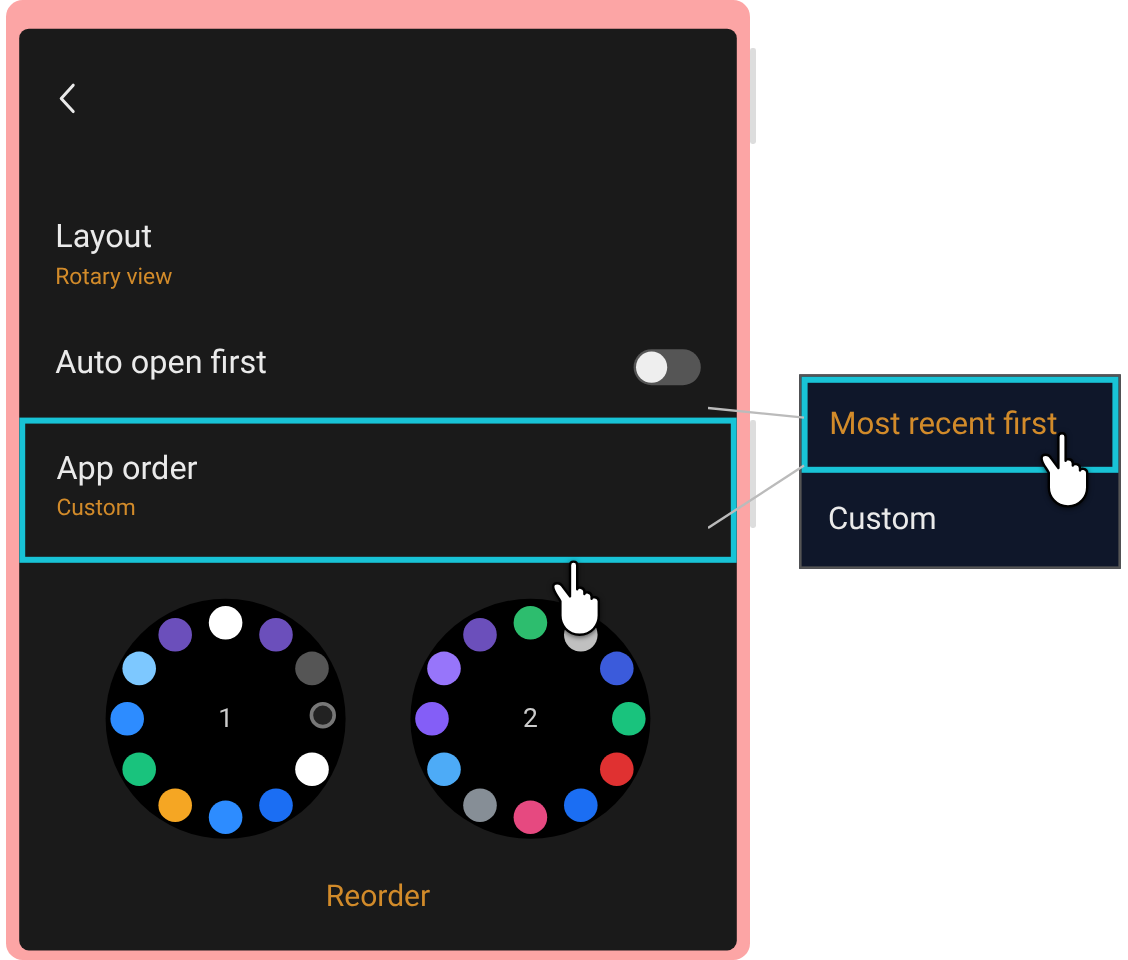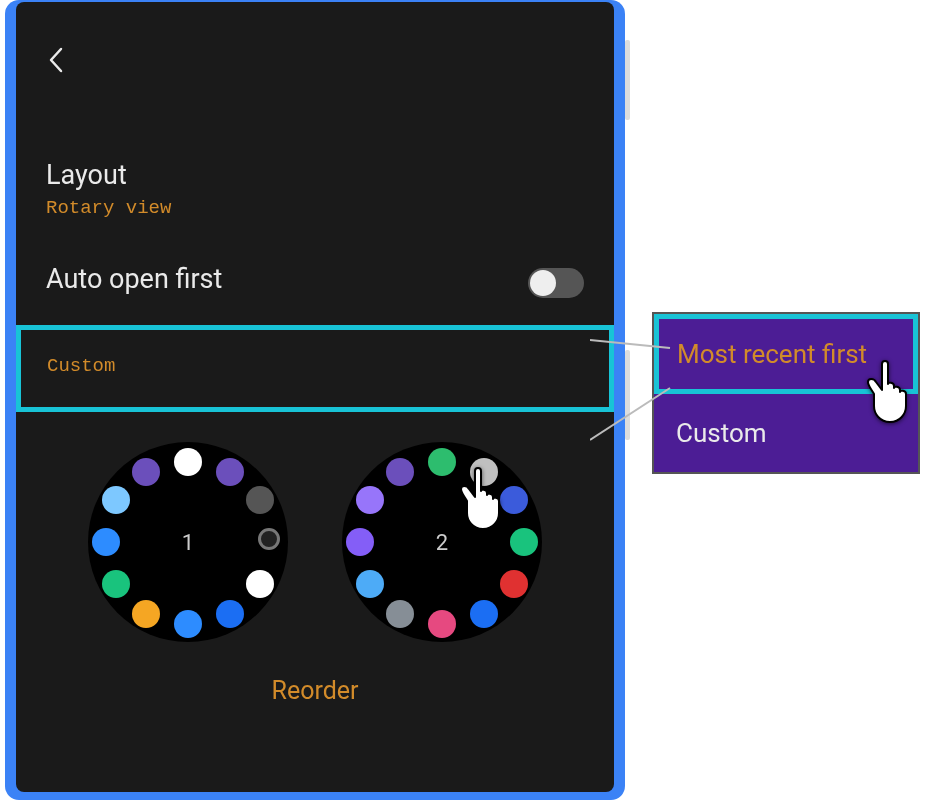--- a/index.html
+++ b/index.html
@@ -10,23 +10,23 @@
     font-family: -apple-system, BlinkMacSystemFont, "Segoe UI", Roboto, sans-serif;
     position: relative;
     overflow: hidden;
   }
   .phone-frame {
     position: absolute;
     left: 5px;
     top: 0px;
     width: 620px;
     height: 800px;
-    background: #3b82f6;
+    background: #fca5a5;
     border-radius: 14px;
-    padding: 2px 11px 8px 11px;
+    padding: 24px 11px 8px 11px;
   }
   .phone-buttons {
     position: absolute;
     right: -5px;
     top: 40px;
     width: 5px;
     height: 80px;
     background: #ddd;
     border-radius: 2px;
   }
@@ -70,21 +70,20 @@
   .setting-title {
     color: #eaeaea;
     font-size: 27px;
     font-weight: 400;
     line-height: 1.25;
   }
   .setting-value {
     color: #d28b2a;
     font-size: 19px;
     margin-top: 4px;
-    font-family: Liberation Mono, monospace;
   }
   .setting-desc {
     color: #8a8a8a;
     font-size: 19px;
     line-height: 1.25;
     margin-top: 2px;
     max-width: 430px;
   }
   .toggle {
     position: absolute;
@@ -142,24 +141,24 @@
   }
   .reorder {
     text-align: center;
     color: #d28b2a;
     font-size: 25px;
     padding: 24px 0 6px 0;
     cursor: pointer;
   }
   .popup {
     position: absolute;
-    right: 20px;
+    right: 6px;
     top: 312px;
     width: 268px;
-    background: #4c1d95;
+    background: #0f172a;
     border: 2px solid #555;
   }
   .popup-option {
     padding: 24px 22px;
     font-size: 26px;
     color: #eaeaea;
     cursor: pointer;
     position: relative;
   }
   .popup-option.selected {
@@ -201,20 +200,21 @@
       </div>
 
       <div class="setting-row" style="padding-bottom:28px;">
         <div class="setting-title">Auto open first</div>
         <div class="toggle">
           <div class="toggle-knob"></div>
         </div>
       </div>
 
       <div class="setting-row highlight-row">
+        <div class="setting-title">App order</div>
         <div class="setting-value">Custom</div>
       </div>
 
       <div class="watch-previews">
         <div class="watch-face">
           <span class="watch-num">1</span>
 
           <div class="app-dot" style="background:#fff;left:86px;top:6px;"></div>
           <div class="app-dot" style="background:#6b4fbb;left:128px;top:16px;"></div>
           <div class="app-dot" style="background:#555;left:158px;top:44px;"></div>

